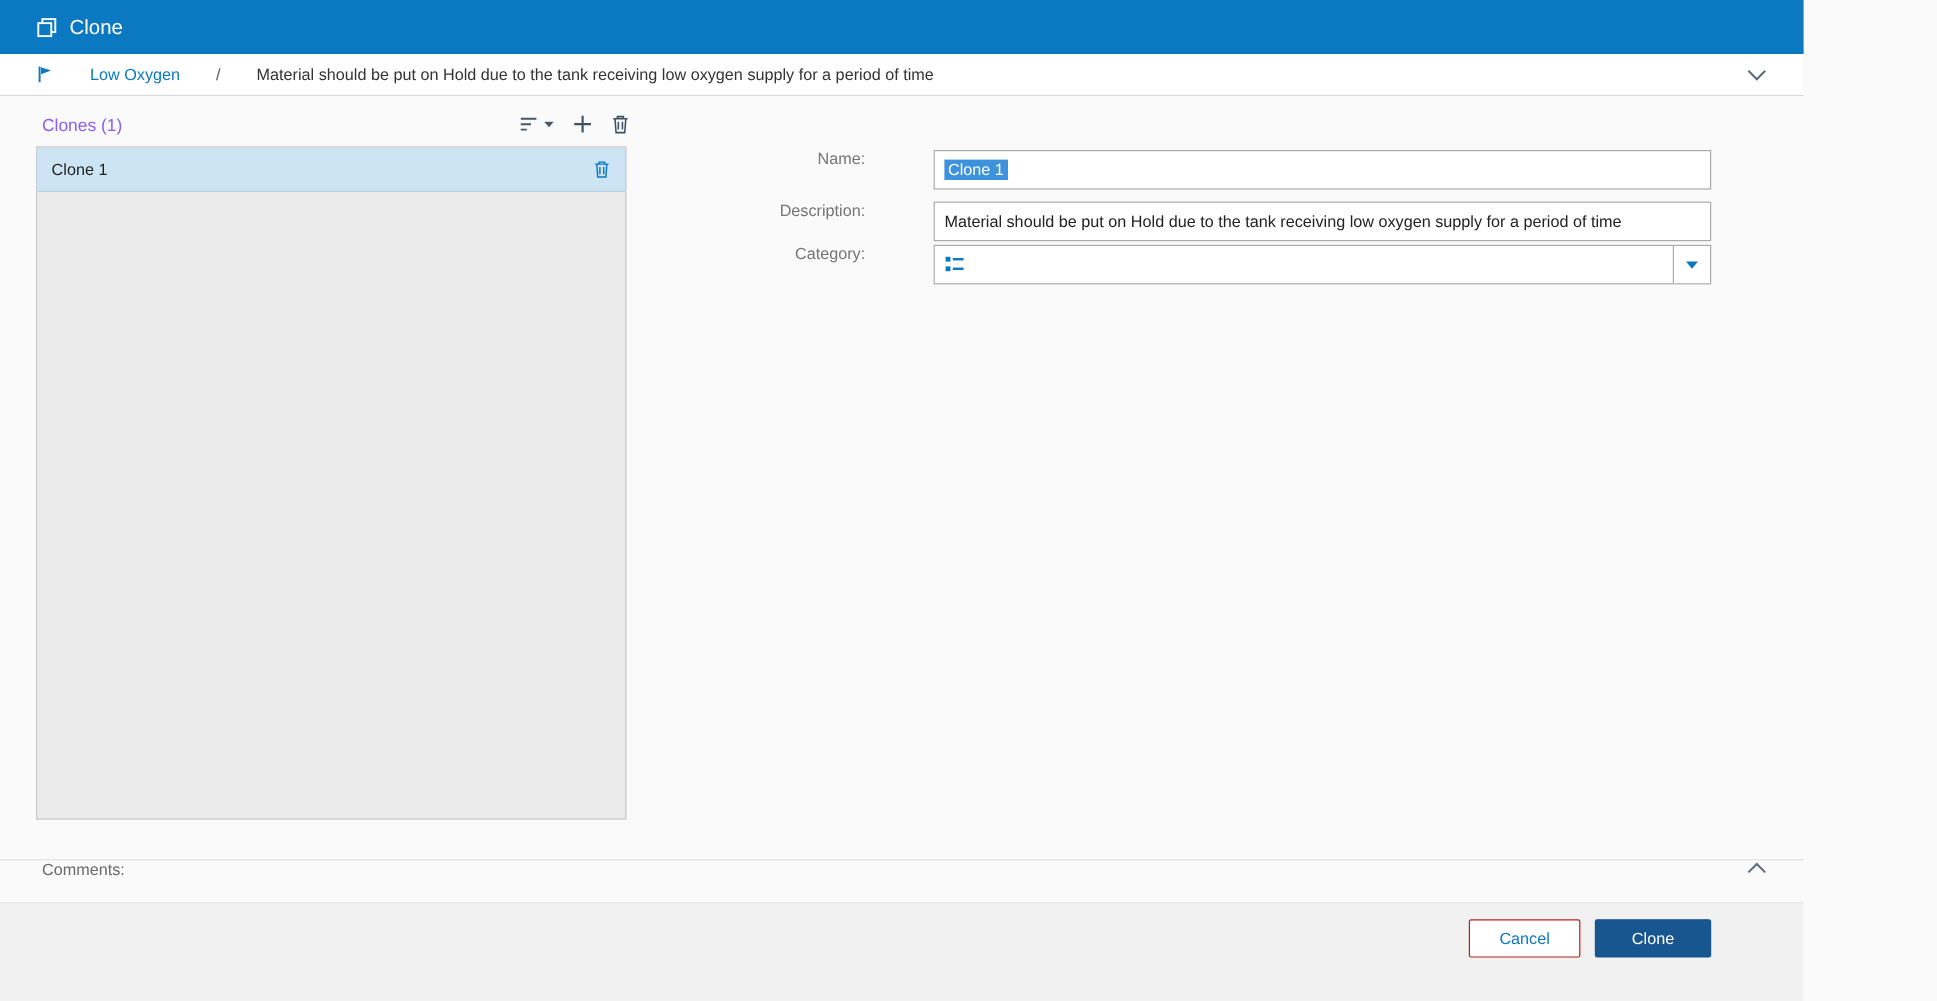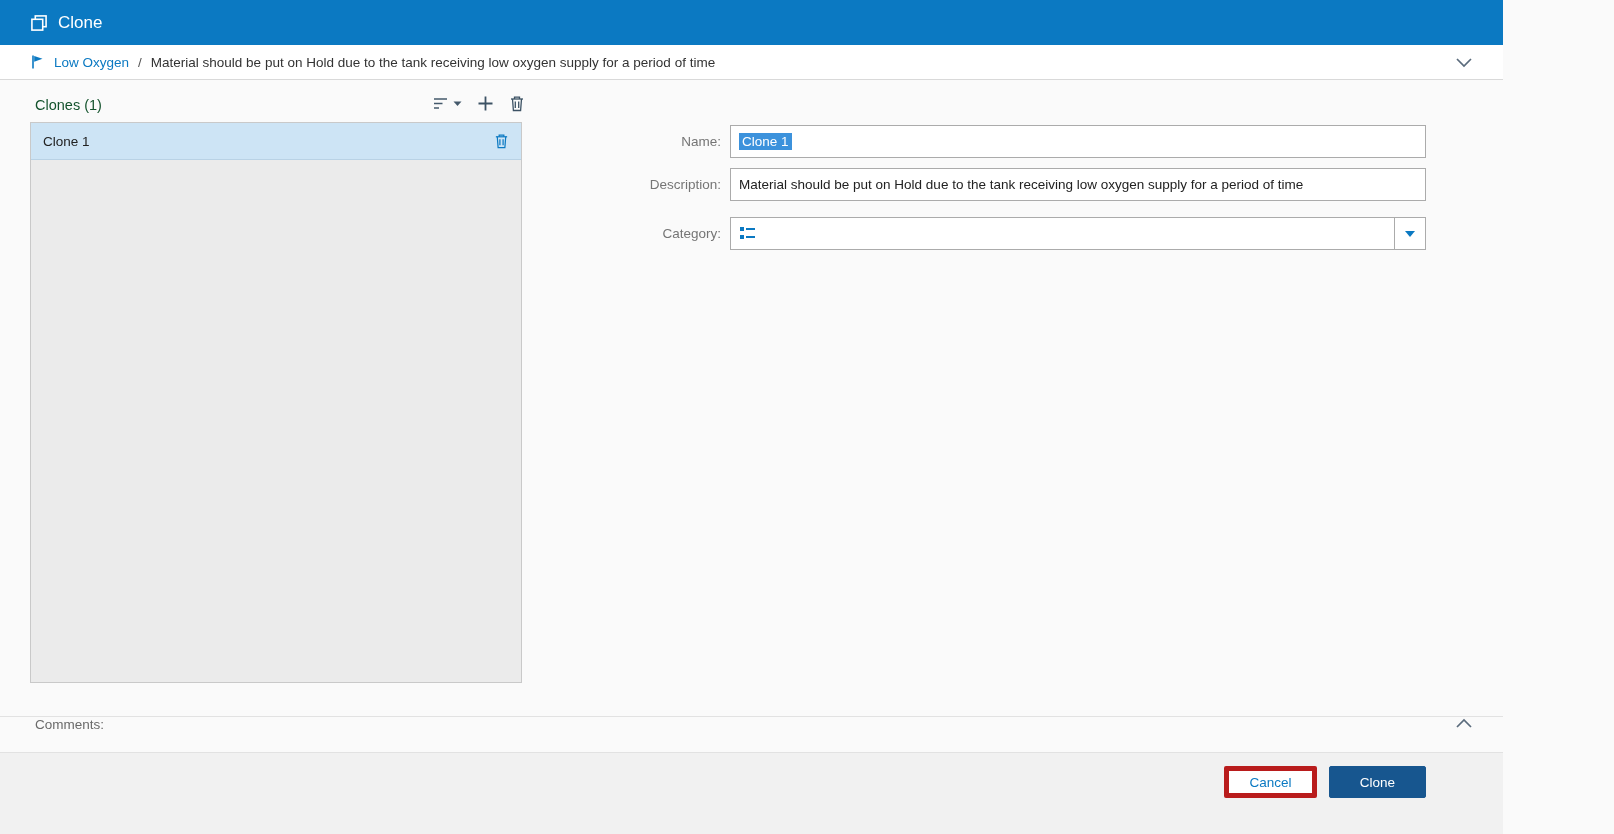--- a/index.html
+++ b/index.html
@@ -17,31 +17,31 @@
     position: absolute; top: 0; left: 0; right: 0; height: 45px;
     background: #0b79c2; display: flex; align-items: center;
     padding: 0 30px; gap: 10px;
   }
   .header .title { color: #ffffff; font-size: 17px; }
 
   
   .breadcrumb {
     position: absolute; top: 45px; left: 0; right: 0; height: 35px;
     background: #ffffff; border-bottom: 1px solid #d9d9d9;
-    display: flex; align-items: center; padding: 0 30px; font-size: 13.5px;
+    display: flex; align-items: center; padding: 0 30px; font-size: 13.5px; gap: 21px;
   }
   .breadcrumb .link { color: #0b79c2; margin-left: 8px; cursor: pointer; white-space: nowrap; }
   .breadcrumb .sep { color: #555; margin: 0 9px; }
   .breadcrumb .current { color: #333; white-space: nowrap; }
   .breadcrumb .chev { margin-left: auto; display: flex; align-items: center; cursor: pointer; }
 
   
   .content { position: absolute; top: 80px; left: 0; right: 0; height: 636px; background: #fafafa; }
 
-  .panel-title { position: absolute; left: 35px; top: 17px; font-size: 14.5px; color: #14532d; }
+  .panel-title { position: absolute; left: 35px; top: 17px; font-size: 14.5px; color: #8b5cf6; }
 
   .list-tools {
     position: absolute; left: 432px; top: 15px;
     display: flex; align-items: center; gap: 15px;
   }
   .tool { display: flex; align-items: center; gap: 4px; cursor: pointer; }
 
   .clone-list {
     position: absolute; left: 30px; top: 42px; width: 492px; height: 561px;
     background: #ebebeb; border: 1px solid #c9c9c9; overflow: hidden;
@@ -49,25 +49,25 @@
   .clone-item {
     height: 37px; background: #cde4f5; border-bottom: 1px solid #b9d2e5;
     display: flex; align-items: center; padding: 0 12px;
     font-size: 13.5px; color: #222; cursor: pointer;
   }
   .clone-item .spacer { flex: 1; }
 
   
   .form-row {
     position: absolute; left: 528px; right: 77px; height: 33px;
-    display: flex; align-items: center;
+    display: flex;  gap: 48px;
   }
   .row-name { top: 45px; }
   .row-desc { top: 88px; }
-  .row-cat  { top: 137px; }
+  .row-cat  { top: 124px; }
   .form-label {
     width: 202px; text-align: right; padding-right: 9px;
     color: #757575; font-size: 13.5px; flex: none;
   }
   .input {
     flex: 1; height: 33px; border: 1px solid #ababab; background: #fff;
     display: flex; align-items: center; padding: 0 8px;
     font-size: 13.5px; color: #222; position: relative; overflow: hidden;
     white-space: nowrap;
   }
@@ -97,21 +97,21 @@
   
   .footer { position: absolute; top: 753px; left: 0; right: 0; bottom: 0; background: #f1f1f1; }
   .btn {
     position: absolute; top: 13px; height: 32px; font-size: 13.5px;
     border-radius: 2px; cursor: pointer;
     font-family: "Liberation Sans", sans-serif;
     display: flex; align-items: center; justify-content: center;
   }
   .btn-cancel {
     right: 186px; width: 93px;
-    background: #ffffff; border: 5px solid #b91c1c; color: #0b79c2;
+    background: #ffffff; border: 1px solid #b91c1c; color: #0b79c2;
   }
   .btn-primary {
     right: 77px; width: 97px;
     background: #17568f; border: 1px solid #17568f; color: #ffffff;
   }
 </style>
 </head>
 <body>
 
 <div class="app">

